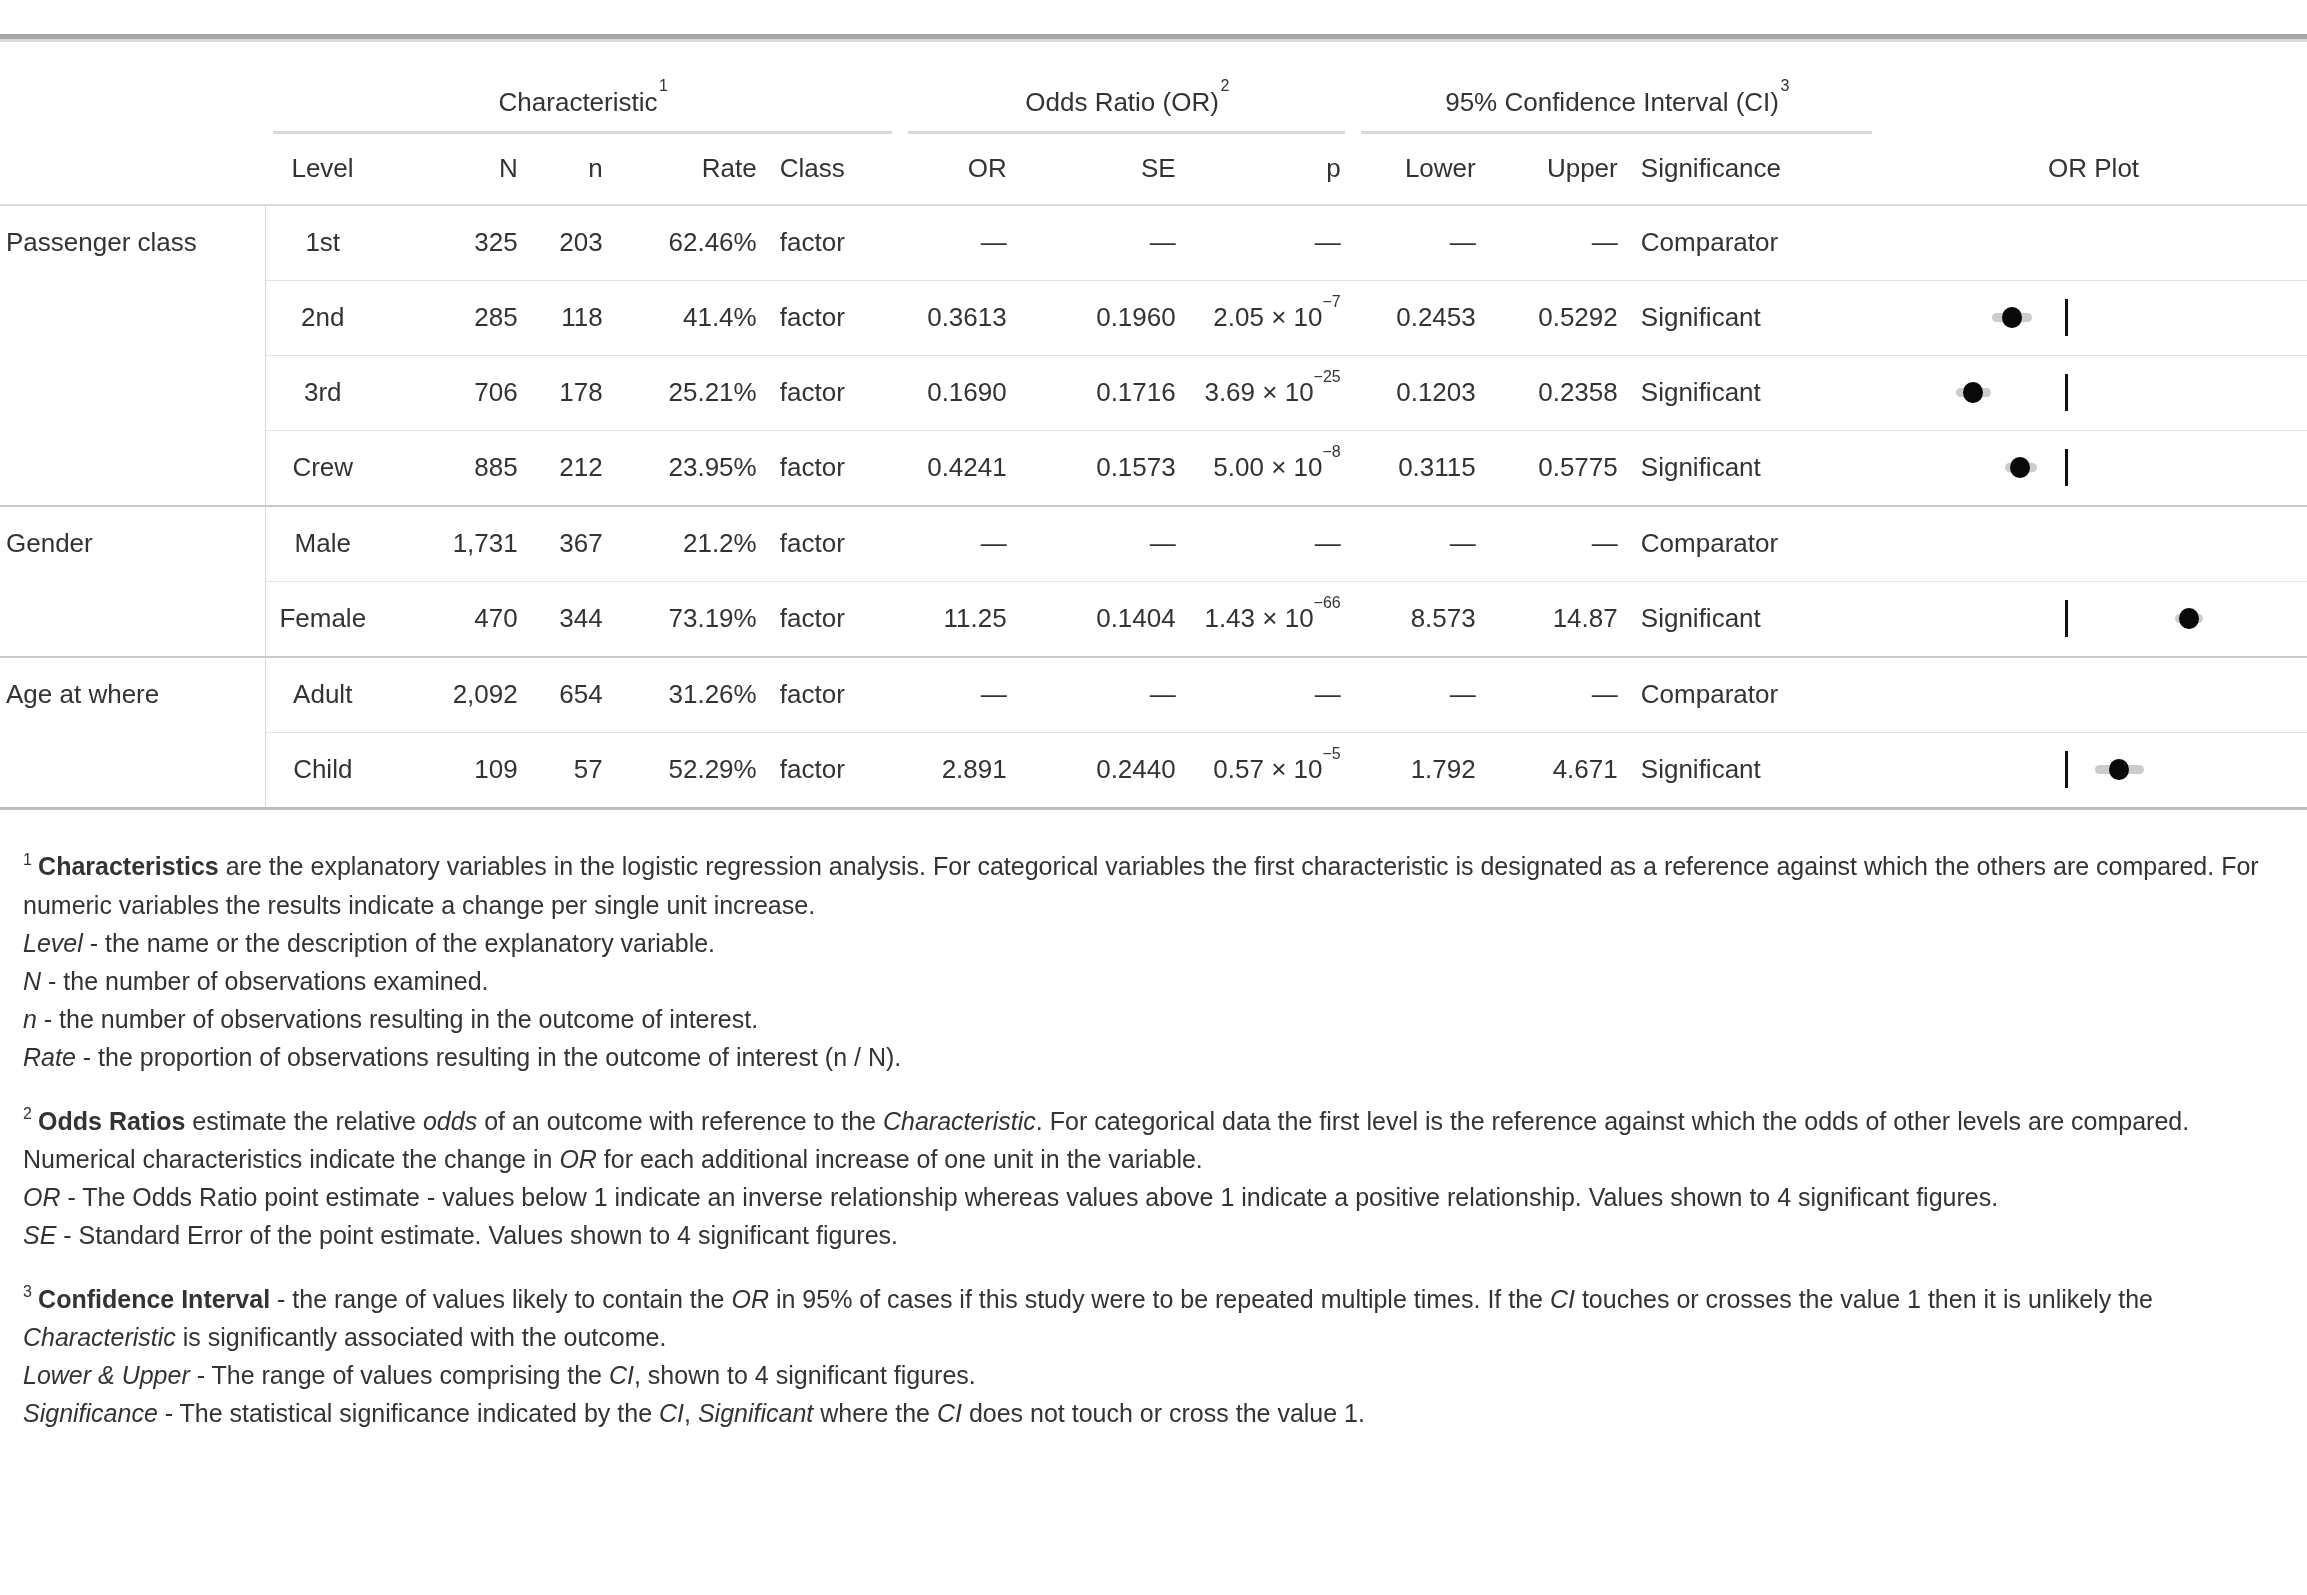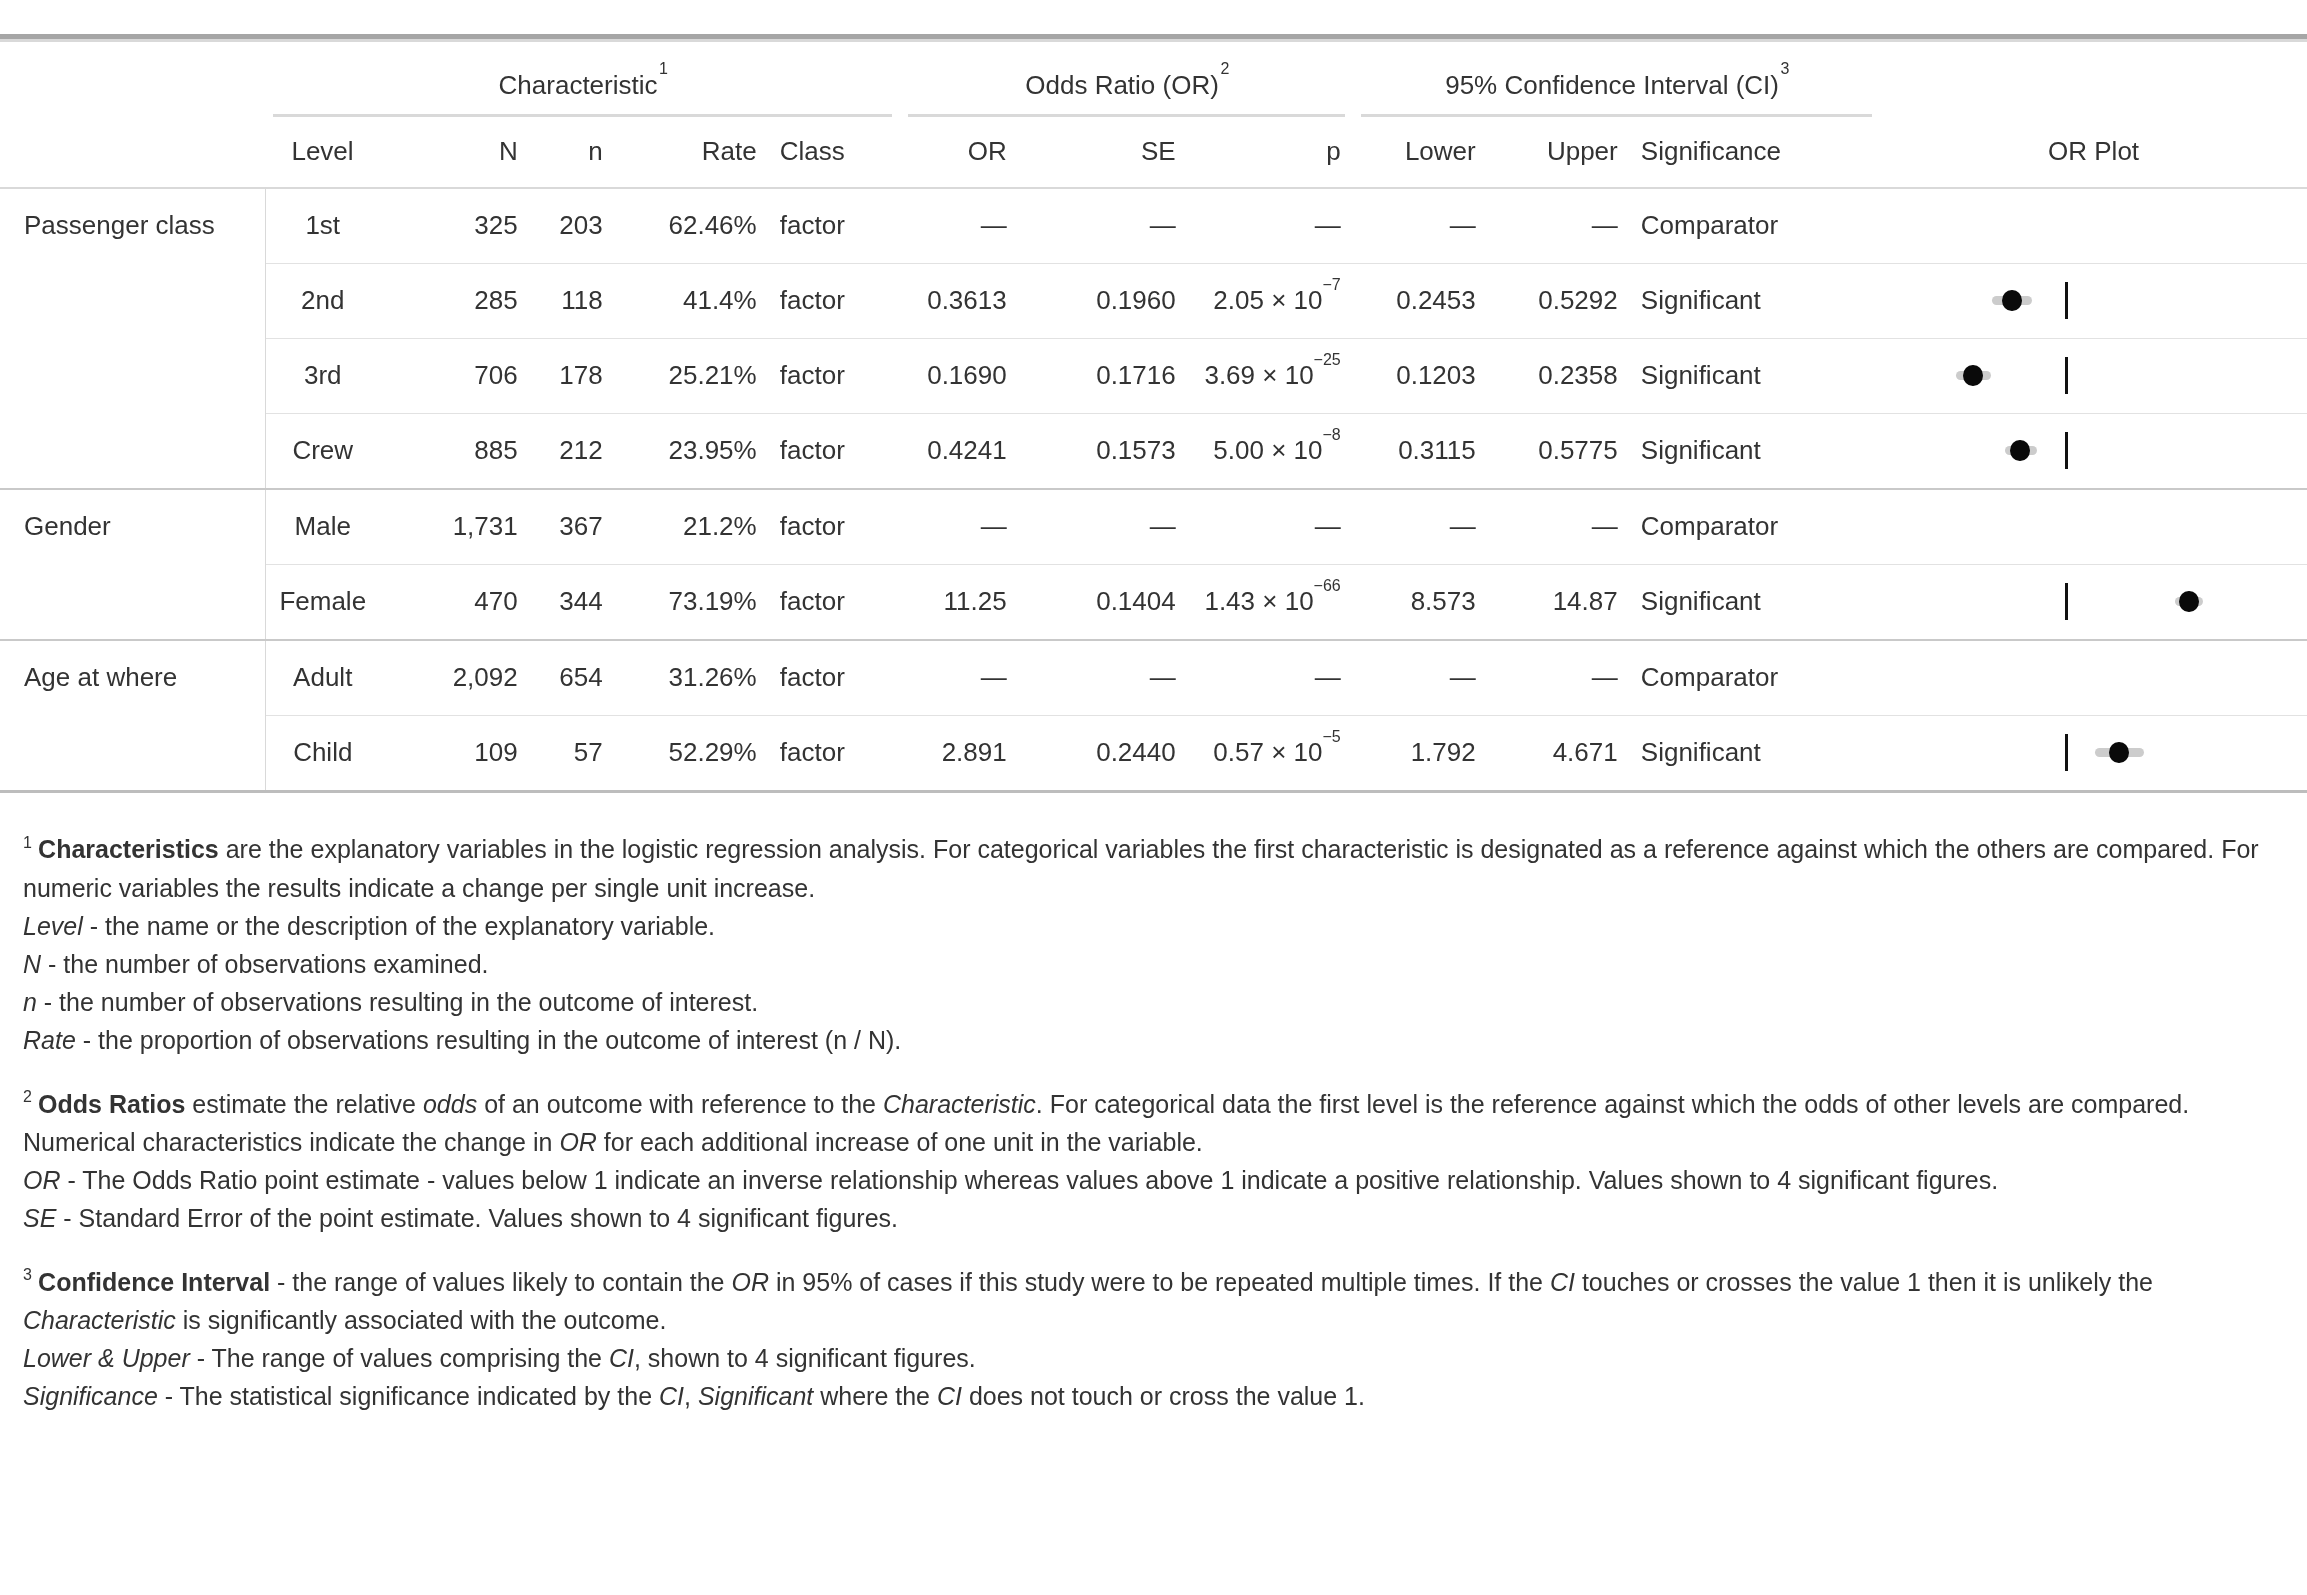--- a/index.html
+++ b/index.html
@@ -30,32 +30,32 @@
   .subtitle{font-size:24.6px;margin-top:20px;}
 
   table{width:2307px;border-collapse:collapse;table-layout:fixed;font-size:26px;color:var(--text);}
   col.c-group{width:265px;}  col.c-level{width:115px;}  col.c-N{width:150px;}
   col.c-n{width:85px;}      col.c-rate{width:154px;}   col.c-class{width:131px;}
   col.c-or{width:119px;}     col.c-se{width:169px;}     col.c-p{width:165px;}
   col.c-lower{width:135px;}  col.c-upper{width:142px;}  col.c-sig{width:250px;}
   col.c-plot{width:427px;}
 
   thead th{font-weight:400;vertical-align:bottom;}
-  tr.spanners th{padding-top:14px;height:75px;}
+  tr.spanners th{padding-top:14px;height:92px;}
   .spanline{border-bottom:3.1px solid var(--rule-light);padding-bottom:12.3px;margin:0 7.7px;text-align:center;font-size:26px;}
   tr.cols th{height:71px;padding-bottom:20px;border-bottom:2.3px solid var(--rule-light);}
 
   sup.hsup{font-size:16px;position:relative;top:-10.8px;left:1.5px;}
   sup.psup{font-size:16px;position:relative;top:-10px;letter-spacing:0;}
 
   tbody td{height:75px;vertical-align:middle;}
   .ta-r{text-align:right;padding-right:12.3px;}
   .ta-c{text-align:center;}
   .ta-l{text-align:left;padding-left:10.8px;}
-  td.td-group{border-right:1.5px solid var(--rule-light);padding-left:24px;text-align:left;}
+  td.td-group{border-right:1.5px solid var(--rule-light);padding-left:6px;text-align:left;}
   tr.inner > td{border-top:1.5px solid var(--row-line);}
   tr.inner > td.td-group{border-top:none;}
   tr.group-start > td{border-top:2.3px solid var(--group-line);}
   tbody tr:last-child > td{border-bottom:3.1px solid var(--table-bottom);}
 
   .orplot{position:relative;height:74px;width:100%;}
   .orplot .ref{position:absolute;top:18.5px;width:3.1px;height:37px;background:var(--ref-line);}
   .orplot .bar{position:absolute;top:32px;height:9.2px;border-radius:5.4px;background:var(--ci-bar);}
   .orplot .dot{position:absolute;top:26px;width:20px;height:21.5px;border-radius:50%;background:var(--or-dot);}
 

